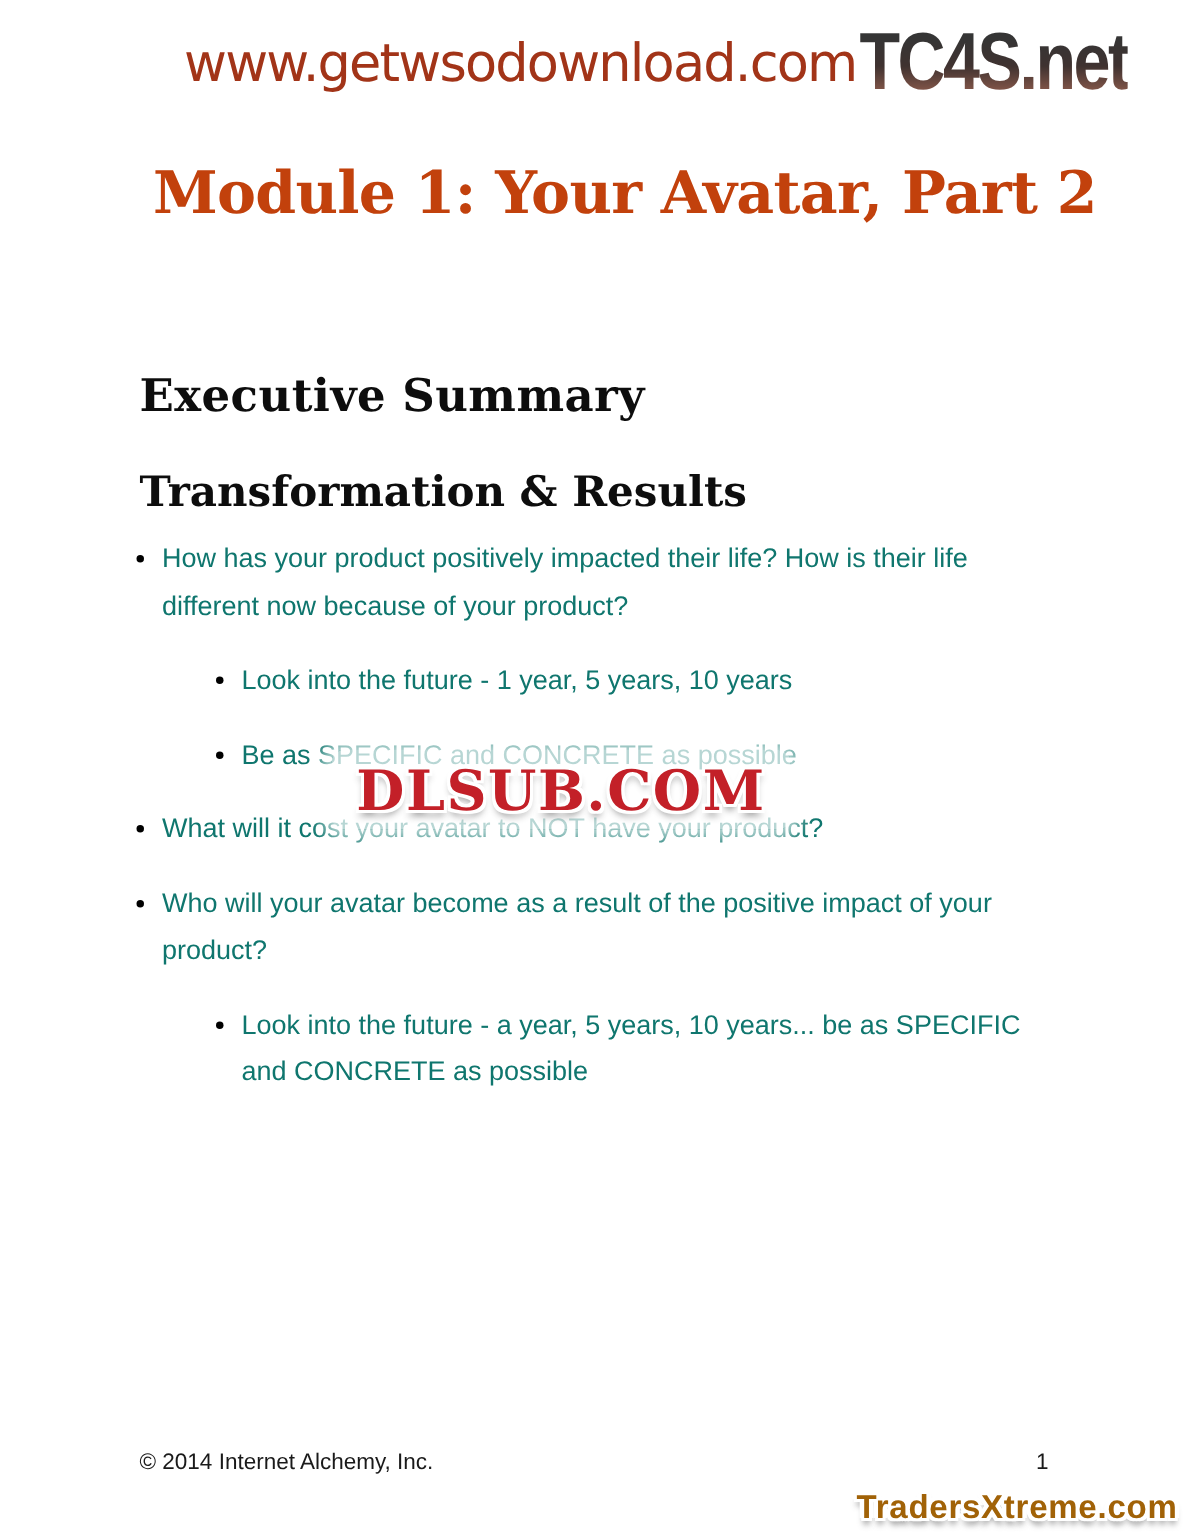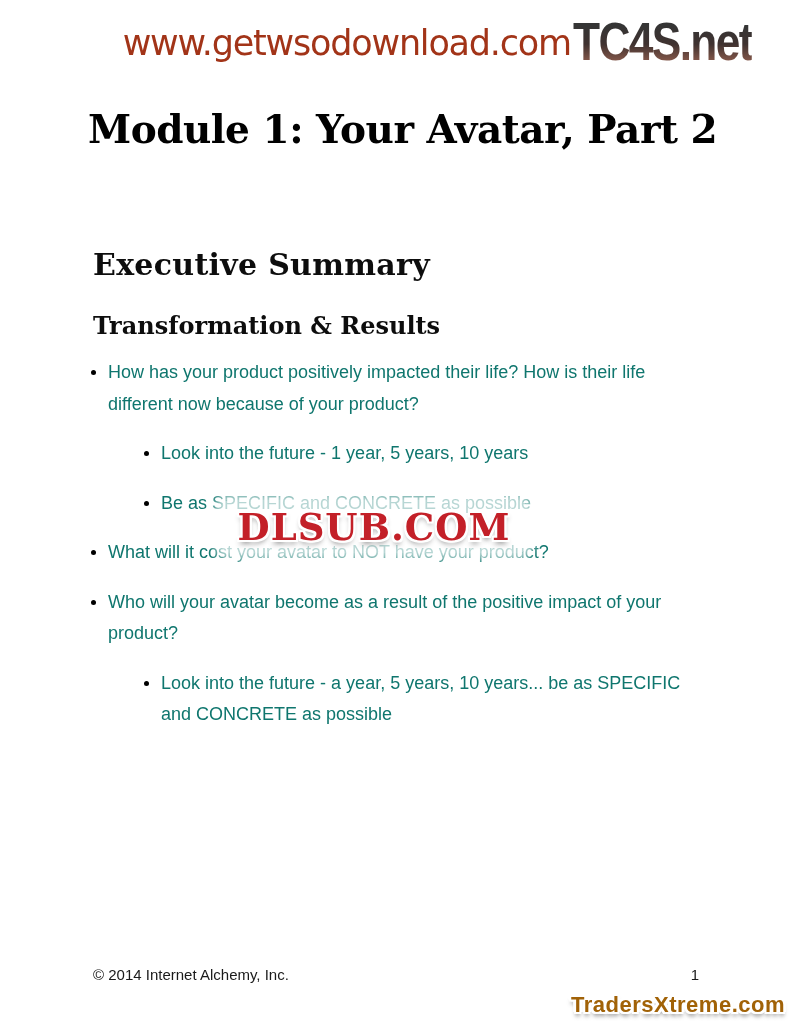--- a/index.html
+++ b/index.html
@@ -19,32 +19,32 @@
   .hdr-logo {
     font-family:"Liberation Sans", sans-serif; font-weight:800; font-size:54px; line-height:0.95;
     letter-spacing:-2px; transform:scaleX(0.82); transform-origin:left top;
     background:linear-gradient(180deg,#353535 18%,#3f3230 55%,#7d5347 85%,#8a5c4e 100%);
     -webkit-background-clip:text; background-clip:text; color:transparent;
     margin-left:2px;
   }
 
   
   .title {
-    position:absolute; left:88px; top:90px;
+    position:absolute; left:102px; top:90px;
     font-family:"DejaVu Serif", serif; font-weight:bold; font-size:39px; letter-spacing:-0.5px;
-    color:#000000; white-space:nowrap;text-align:right;
+    color:#c2410c; white-space:nowrap;text-align:right;
   }
   .h-exec {
     position:absolute; left:93px; top:231px;
     font-family:"DejaVu Serif", serif; font-weight:bold; font-size:30px; letter-spacing:0.3px;
     color:#0d0d0d; white-space:nowrap;
   }
   .h-trans {
     position:absolute; left:93px; top:295px;
-    font-family:"DejaVu Serif", serif; font-weight:bold; font-size:24px;
+    font-family:"DejaVu Serif", serif; font-weight:bold; font-size:28px;
     color:#0d0d0d; white-space:nowrap;text-align:right;
   }
 
   
   .content { position:absolute; left:90px; top:341px; width:620px; font-size:18px; line-height:31.5px; color:#0f766e; }
   ul.l1, ul.l2 { list-style:none; }
   ul.l1 > li { position:relative; padding-left:18px; }
   ul.l1 > li > .li-text { max-width:570px; margin-bottom:18px; }
   ul.l1 > li::before {
     content:""; position:absolute; left:1px; top:13px;

